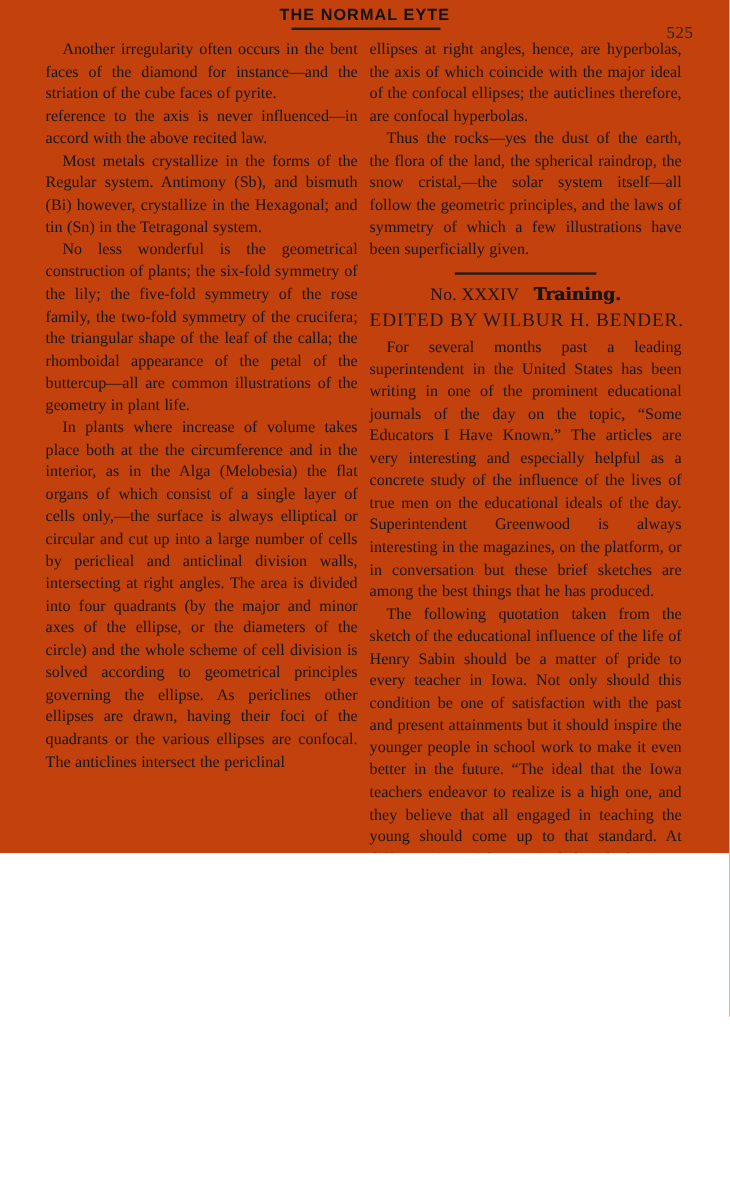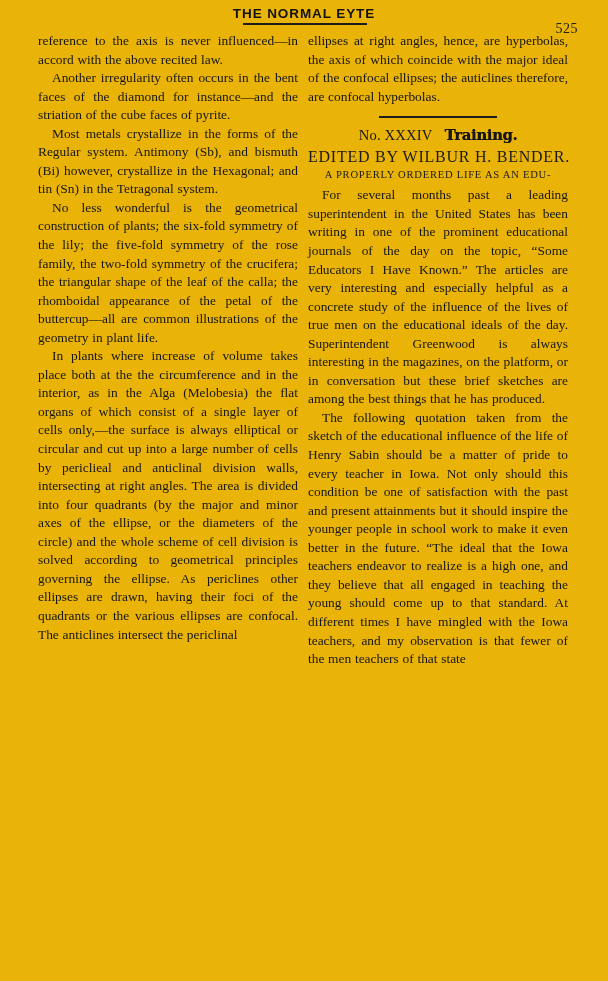--- a/index.html
+++ b/index.html
@@ -3,22 +3,22 @@
 <meta charset="utf-8">
 <style>
   html, body {
     margin: 0;
     padding: 0;
     background: #ffffff;
   }
   .page {
     position: relative;
     width: 608px;
-    height: 981px;
-    background: #eab308;
+    height: 711px;
+    background: #c2410c;
     overflow: hidden;
     font-family: "Liberation Serif", "DejaVu Serif", serif;
     color: #161616;
   }
 
   
   .running-head {
     position: absolute;
     left: 0;
     top: 4px;
@@ -130,38 +130,38 @@
 
   <div class="running-head">
     <span class="running-head-title">THE NORMAL EYTE</span>
   </div>
   <div class="head-rule"></div>
   <div class="folio">525</div>
 
   <div class="columns">
 
     <div class="col col-left">
+      <p class="para">Another irregularity often occurs in the bent faces of the diamond for instance—and the striation of the cube faces of pyrite.</p>
       <p class="para flush">reference to the axis is never influenced—in accord with the above recited law.</p>
-      <p class="para">Another irregularity often occurs in the bent faces of the diamond for instance—and the striation of the cube faces of pyrite.</p>
       <p class="para">Most metals crystallize in the forms of the Regular system. Antimony (Sb), and bismuth (Bi) however, crystallize in the Hexagonal; and tin (Sn) in the Tetragonal system.</p>
       <p class="para">No less wonderful is the geometrical construction of plants; the six-fold symmetry of the lily; the five-fold symmetry of the rose family, the two-fold symmetry of the crucifera; the triangular shape of the leaf of the calla; the rhomboidal appearance of the petal of the buttercup—all are common illustrations of the geometry in plant life.</p>
       <p class="para">In plants where increase of volume takes place both at the the circumference and in the interior, as in the Alga (Melobesia) the flat organs of which consist of a single layer of cells only,—the surface is always elliptical or circular and cut up into a large number of cells by periclieal and anticlinal division walls, intersecting at right angles. The area is divided into four quadrants (by the major and minor axes of the ellipse, or the diameters of the circle) and the whole scheme of cell division is solved according to geometrical principles governing the ellipse. As periclines other ellipses are drawn, having their foci of the quadrants or the various ellipses are confocal. The anticlines intersect the periclinal</p>
     </div>
 
     <div class="col col-right">
       <p class="para flush">ellipses at right angles, hence, are hyperbolas, the axis of which coincide with the major ideal of the confocal ellipses; the auticlines therefore, are confocal hyperbolas.</p>
+      <p class="para">Thus the rocks—yes the dust of the earth, the flora of the land, the spherical raindrop, the snow cristal,—the solar system itself—all follow the geometric principles, and the laws of symmetry of which a few illustrations have been superficially given.</p>
 
       <div class="section-block">
         <div class="section-rule"></div>
         <div class="section-title">
           <span class="section-no">No. XXXIV</span><span class="section-name">Training.</span>
         </div>
         <div class="byline">EDITED BY WILBUR H. BENDER.</div>
         <div class="subtitle">
-          <div class="subtitle-line sub">A PROPERLY ORDERED LIFE AS AN EDU-</div>
         </div>
       </div>
 
       <p class="para">For several months past a leading superintendent in the United States has been writing in one of the prominent educational journals of the day on the topic, “Some Educators I Have Known.” The articles are very interesting and especially helpful as a concrete study of the influence of the lives of true men on the educational ideals of the day. Superintendent Greenwood is always interesting in the magazines, on the platform, or in conversation but these brief sketches are among the best things that he has produced.</p>
       <p class="para">The following quotation taken from the sketch of the educational influence of the life of Henry Sabin should be a matter of pride to every teacher in Iowa. Not only should this condition be one of satisfaction with the past and present attainments but it should inspire the younger people in school work to make it even better in the future. “The ideal that the Iowa teachers endeavor to realize is a high one, and they believe that all engaged in teaching the young should come up to that standard. At different times I have mingled with the Iowa teachers, and my observation is that fewer of the men teachers of that state</p>
     </div>
 
   </div>
 </div>
 

